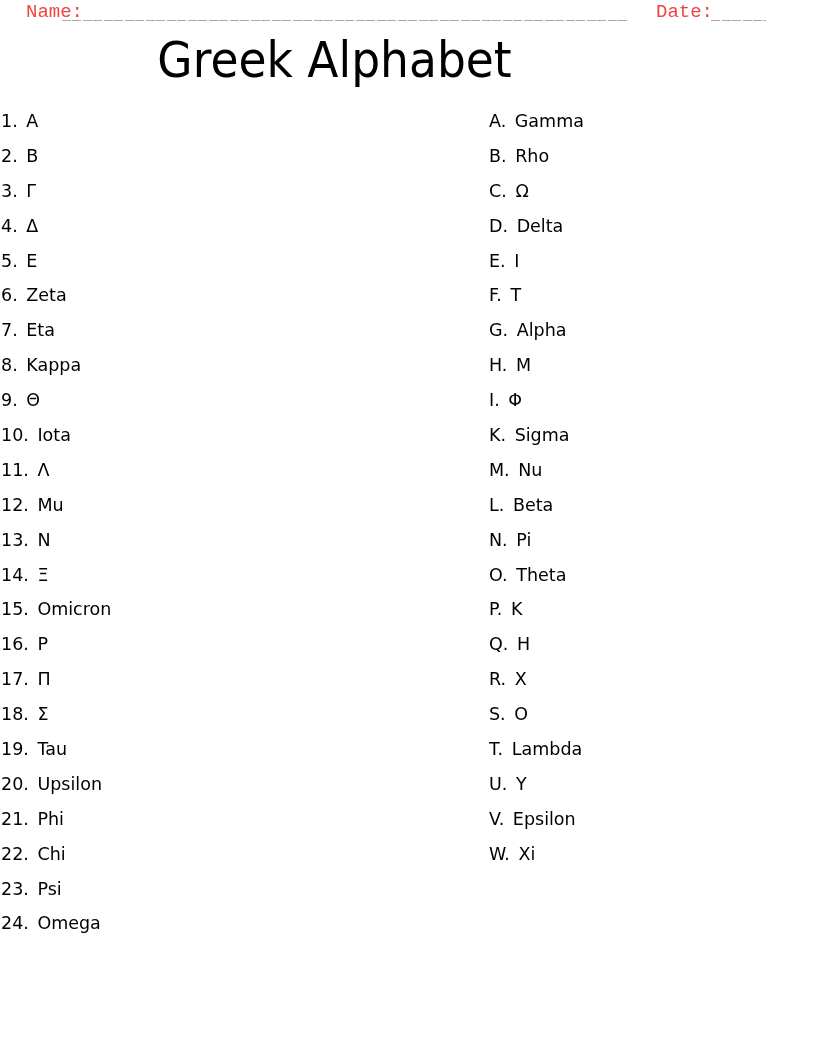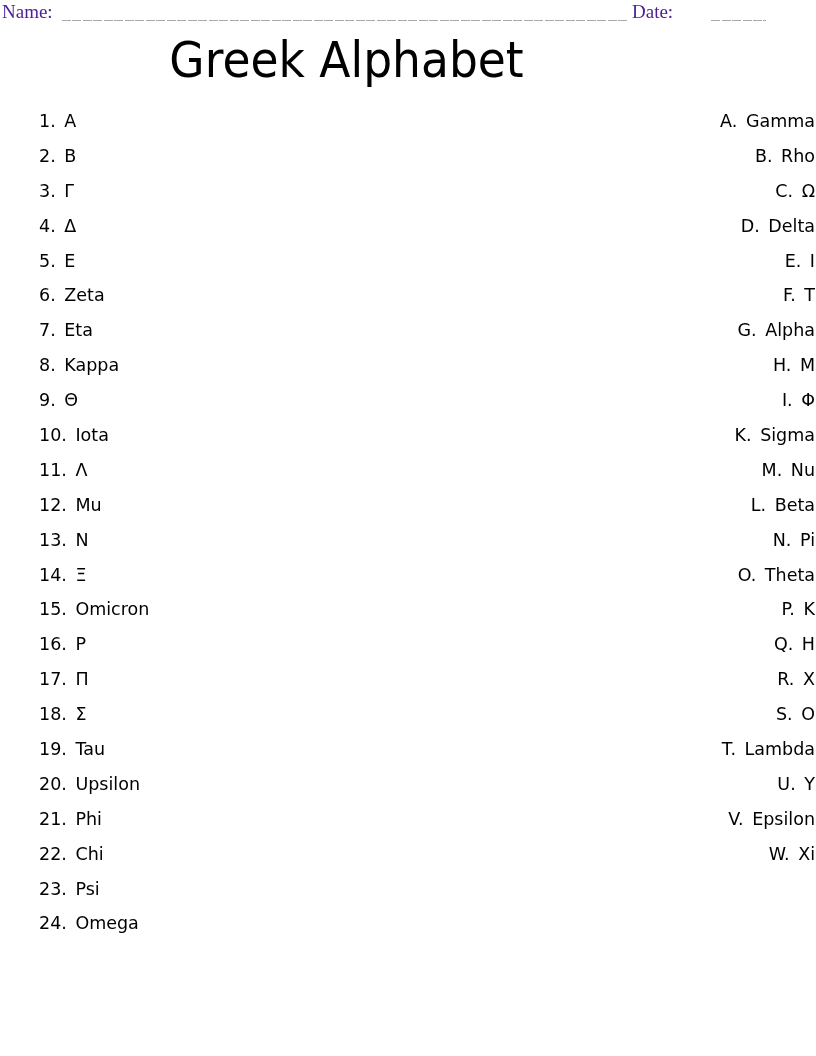--- a/index.html
+++ b/index.html
@@ -10,57 +10,58 @@
     color: #000000;
     font-family: "DejaVu Sans", sans-serif;
     position: relative;
     overflow: hidden;
   }
   .page { position: absolute; inset: 0; }
 
   
   .hdr-label {
     position: absolute; top: 0px;
-    font-family: Liberation Serif, serif;
-    font-size: 19px; line-height: 24px; color: #4c1d95;
+    font-family: Liberation Mono, monospace;
+    font-size: 19px; line-height: 24px; color: #ef4444;
     white-space: nowrap;
+    margin-left: 24px;
   }
   .name-label { left: 2px; }
   .date-label { left: 632px; }
   .blank-line {
     position: absolute; top: 19.5px; height: 1.6px;
     background-image: repeating-linear-gradient(to right, #a9a9a9 0px, #a9a9a9 9px, #ffffff 9px, #ffffff 10.5px);
   }
   .name-line { left: 62px; width: 566px; }
   .date-line { left: 711px; width: 55px; }
 
   
   .title-wrap {
-    position: absolute; top: 31px; left: 12px; width: 670px; height: 62px;
+    position: absolute; top: 31px; left: 0; width: 670px; height: 62px;
     text-align: center;
   }
   .title {
     display: inline-block;
     font-family: "DejaVu Sans", sans-serif;
     font-size: 49px; line-height: 60px;
     font-weight: normal;
     transform: scaleX(0.93);
     transform-origin: 50% 50%;
     white-space: nowrap;
     margin: 0;
   }
 
   
   .col {
     position: absolute; top: 104px;
     margin: 0; padding: 0; list-style: none;
     font-size: 17.5px; color: #000;
   }
-  .col-questions { left: 1px;  width: 480px; padding-left: 38px; }
-  .col-answers   { left: 489px; width: 326px; text-align: right; }
+  .col-questions { left: 1px;  width: 480px; }
+  .col-answers   { left: 489px; width: 326px; }
   .col li {
     height: 34.9px; line-height: 34.9px;
     white-space: nowrap;
   }
   .item-text { margin-left: 3px; }
 </style>
 </head>
 <body>
 
 <div class="page">

